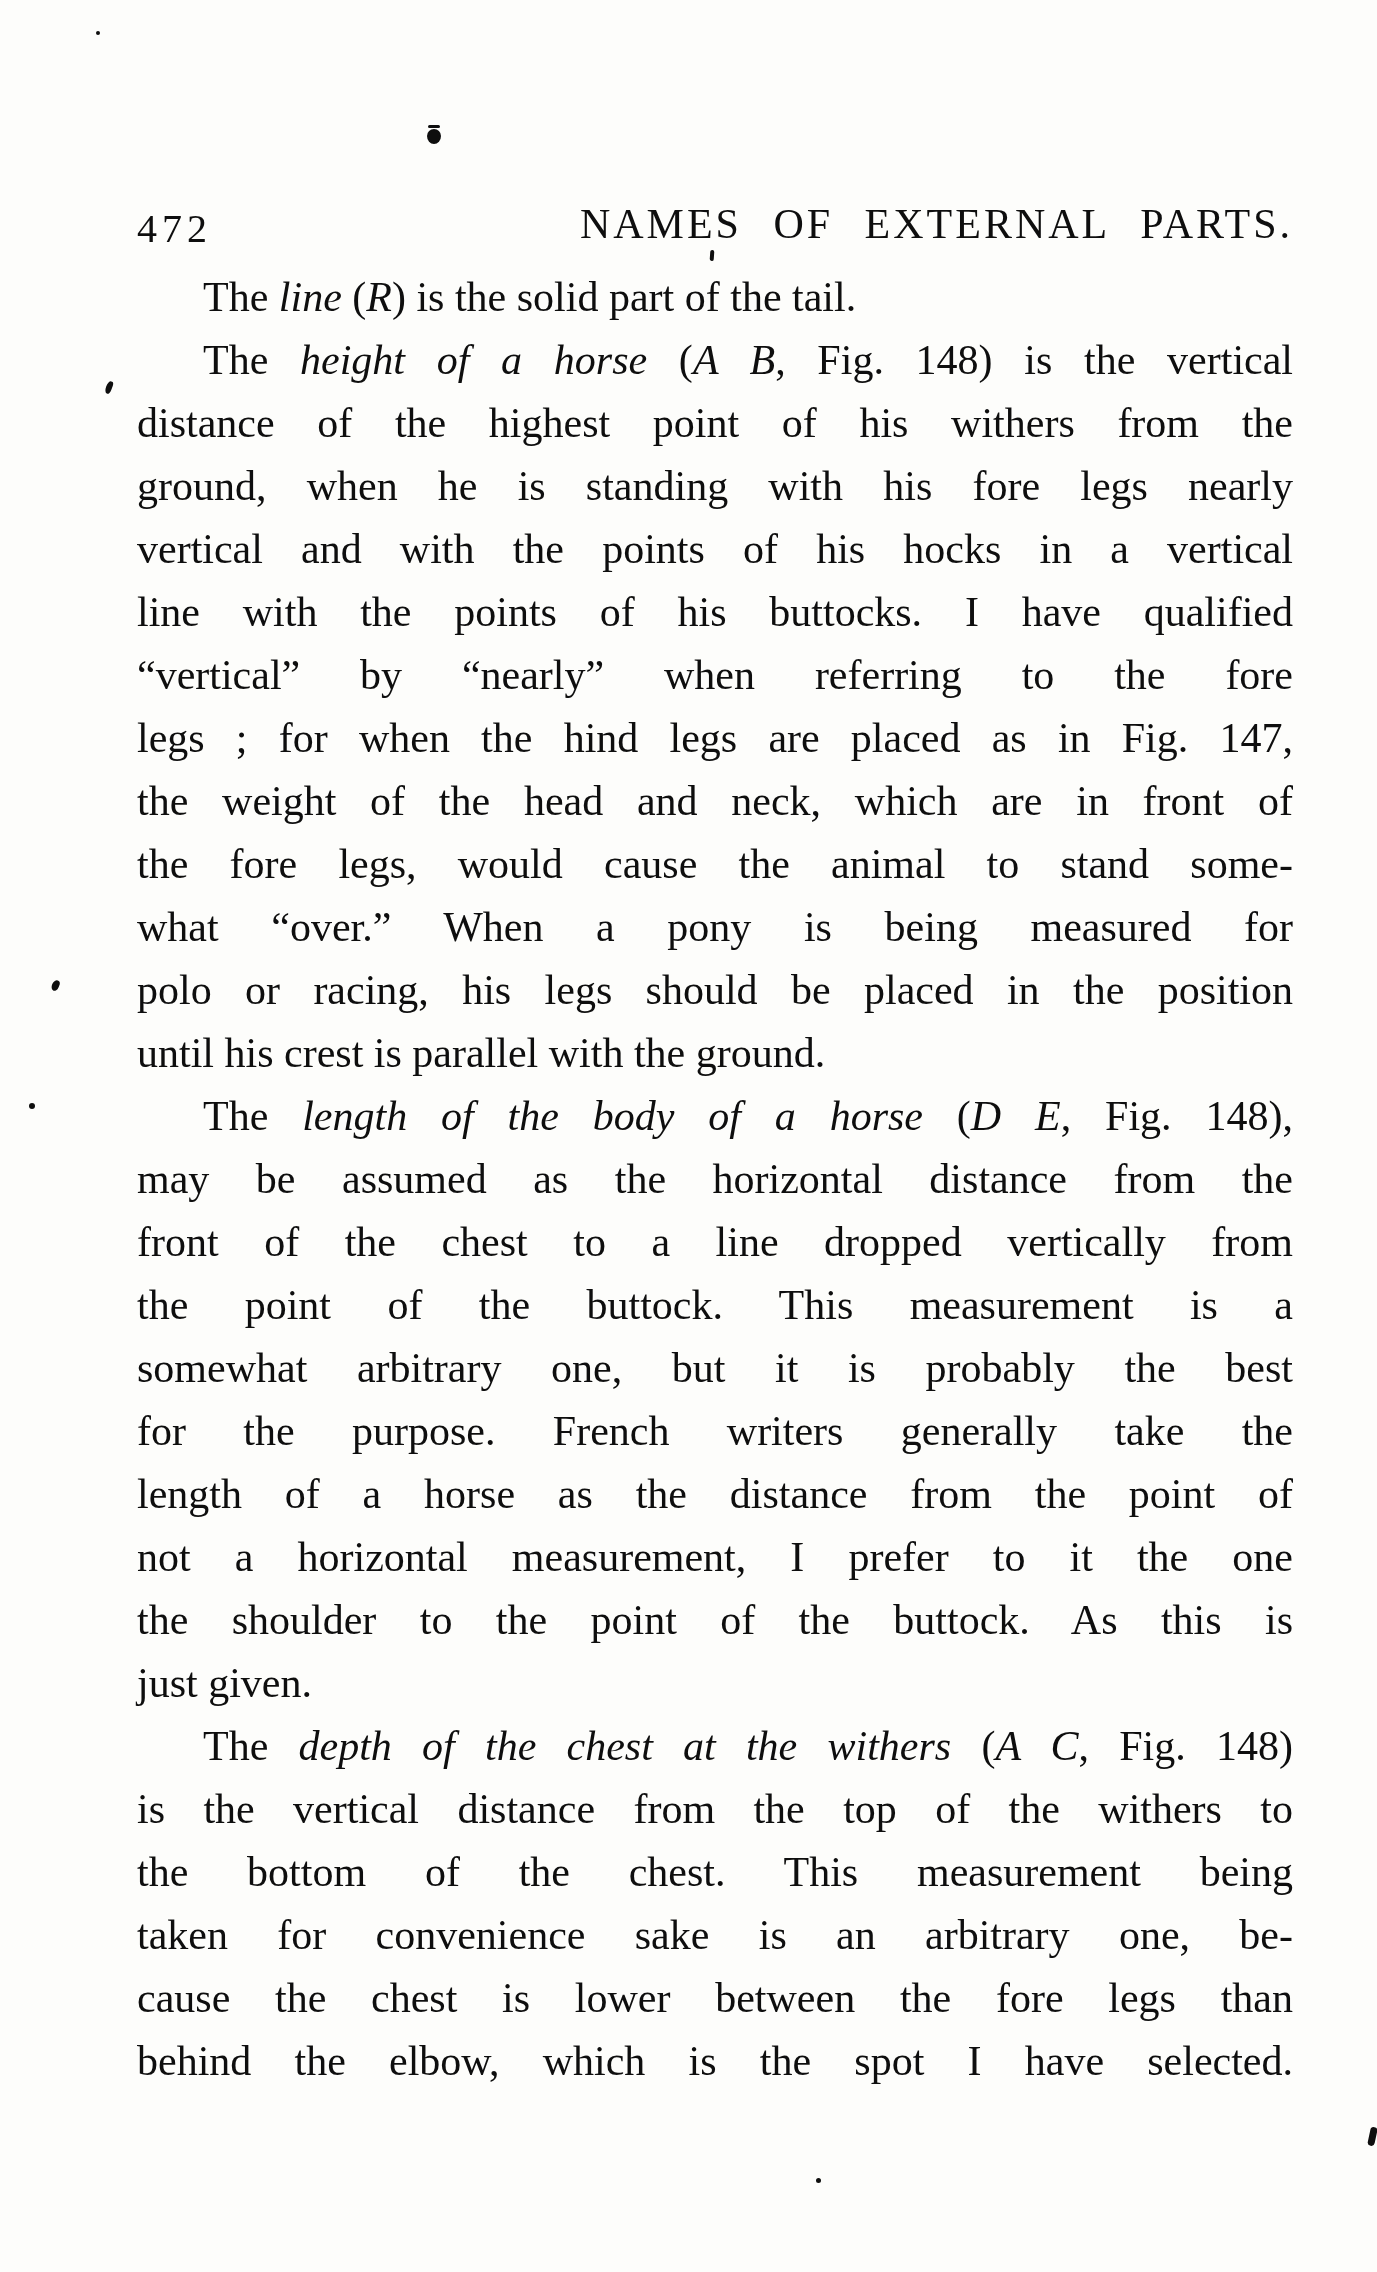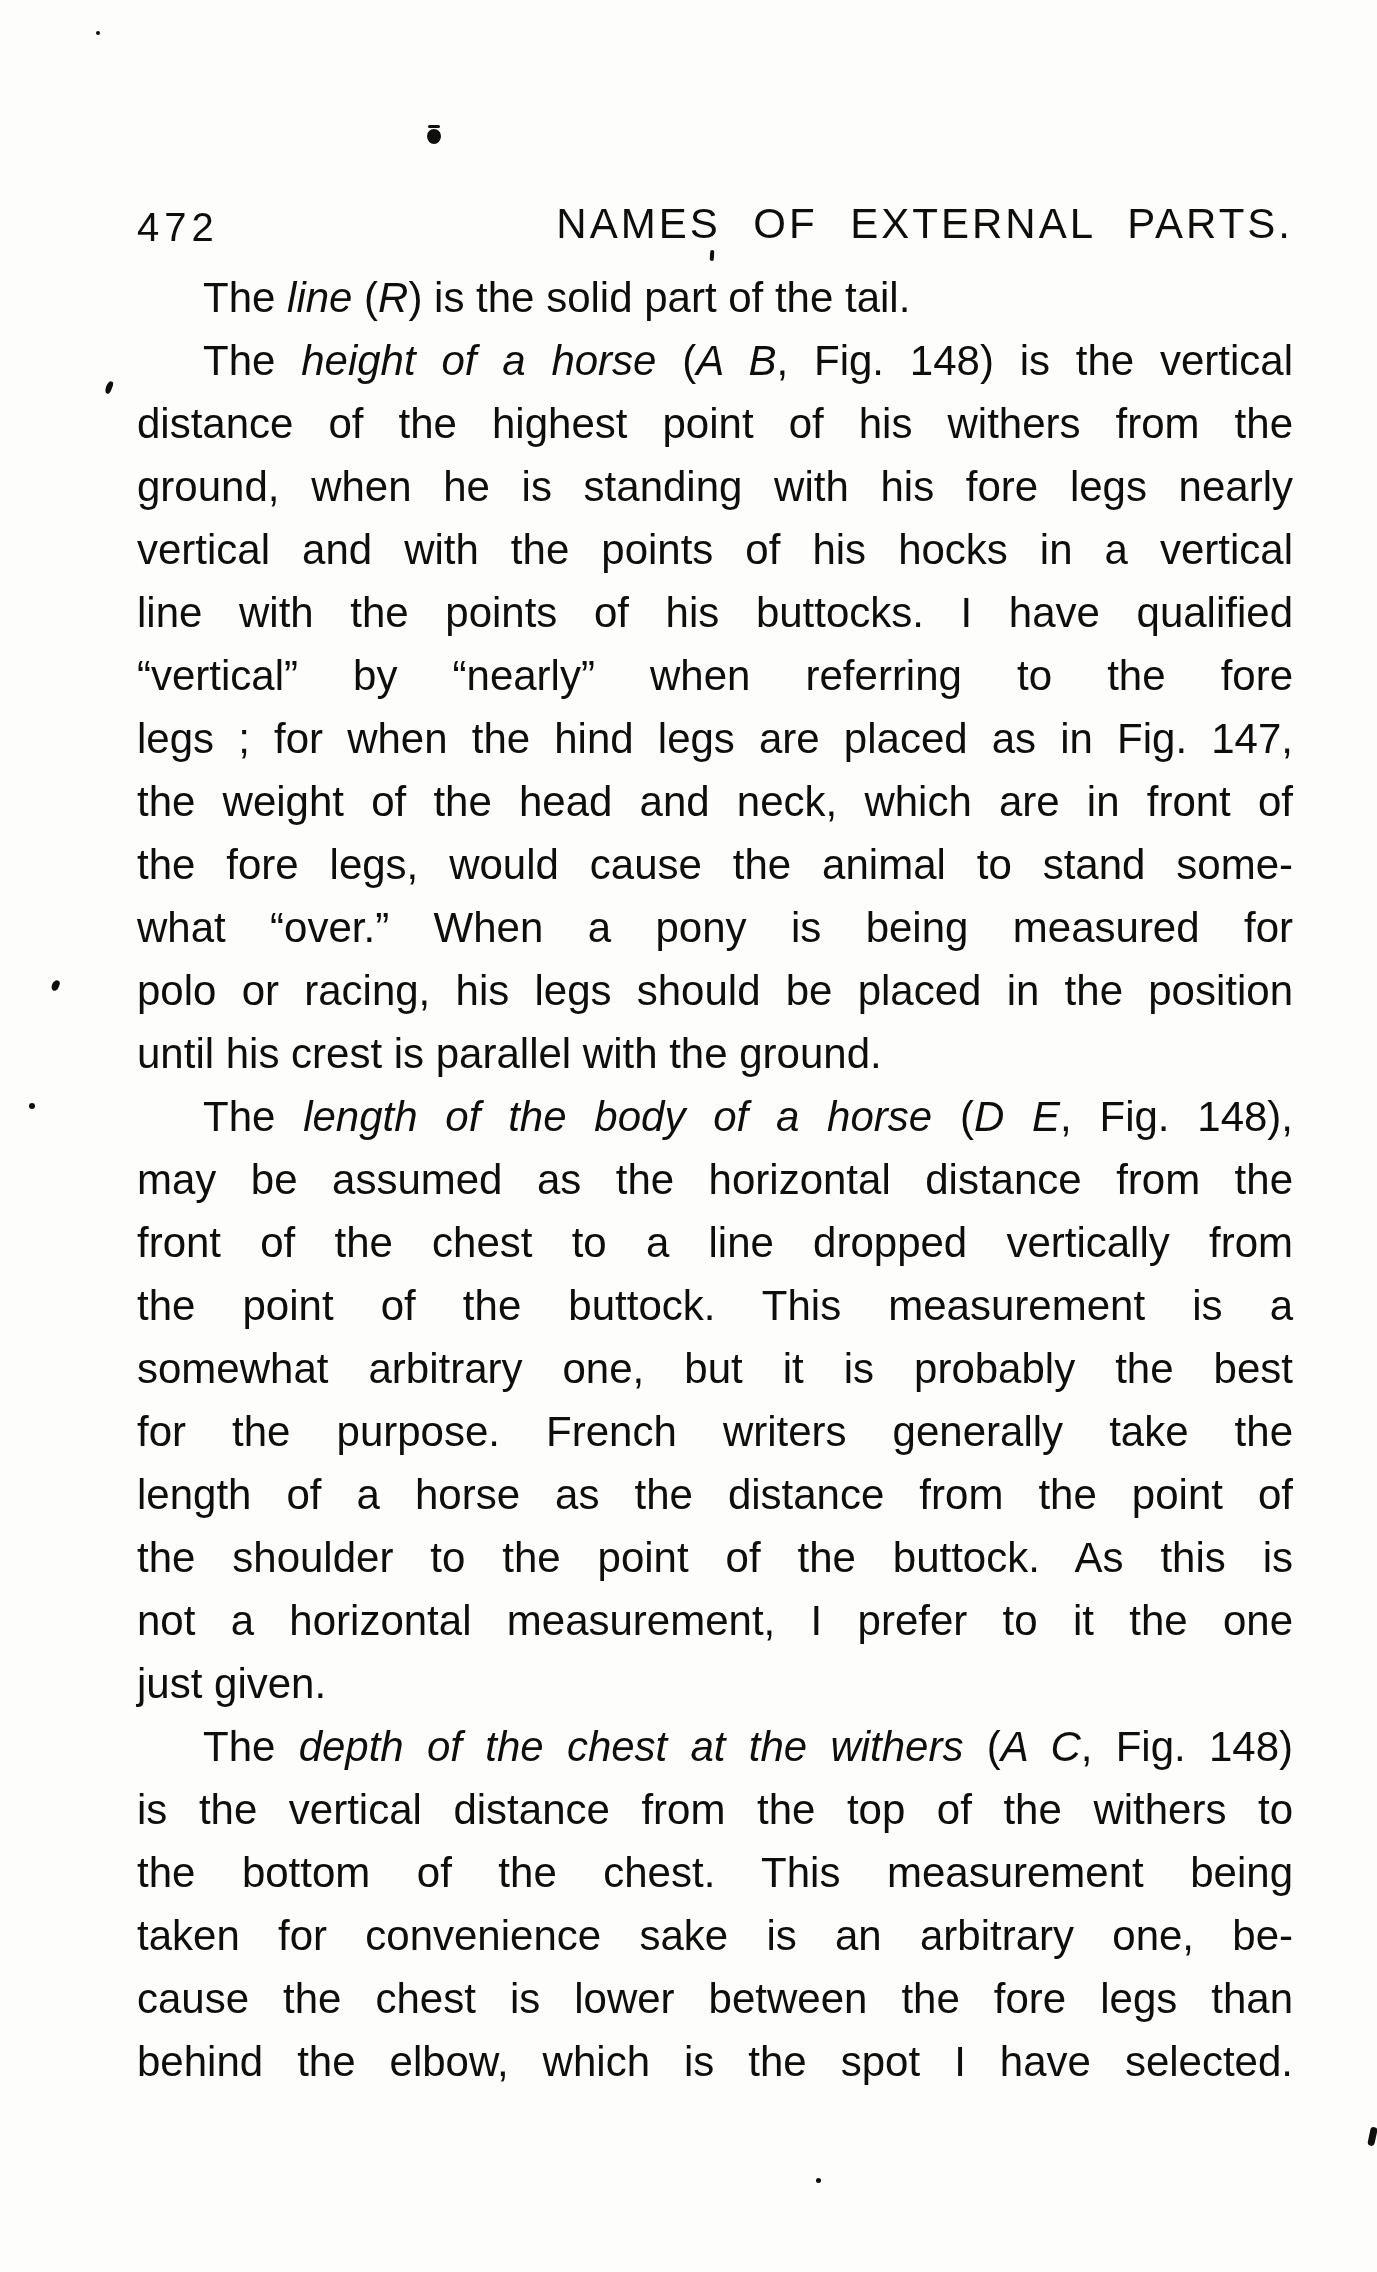--- a/index.html
+++ b/index.html
@@ -6,21 +6,21 @@
     margin: 0;
     padding: 0;
     background: #ffffff;
   }
   .page {
     position: relative;
     width: 1377px;
     height: 2272px;
     background: var(--paper, #fdfdfb);
     color: var(--ink, #0e0e0e);
-    font-family: Liberation Sans, sans-serif;
+    font-family: Liberation Serif, serif;
     overflow: hidden;
   }
   
   .hdr {
     position: absolute;
     left: 137px;
     top: 200px;
     width: 1156px;
     height: 52px;
   }
@@ -112,22 +112,22 @@
     <div class="ln j">polo or racing, his legs should be placed in the position</div>
     <div class="ln">until his crest is parallel with the ground.</div>
 
     <div class="ln ind j"><span>The </span><span class="it">length of the body of a horse</span><span> (</span><span class="it">D E</span><span>, Fig. 148),</span></div>
     <div class="ln j">may be assumed as the horizontal distance from the</div>
     <div class="ln j">front of the chest to a line dropped vertically from</div>
     <div class="ln j">the point of the buttock. This measurement is a</div>
     <div class="ln j">somewhat arbitrary one, but it is probably the best</div>
     <div class="ln j">for the purpose. French writers generally take the</div>
     <div class="ln j">length of a horse as the distance from the point of</div>
+    <div class="ln j">not a horizontal measurement, I prefer to it the one</div>
     <div class="ln j">the shoulder to the point of the buttock. As this is</div>
-    <div class="ln j">not a horizontal measurement, I prefer to it the one</div>
     <div class="ln">just given.</div>
 
     <div class="ln ind j"><span>The </span><span class="it">depth of the chest at the withers</span><span> (</span><span class="it">A C</span><span>, Fig. 148)</span></div>
     <div class="ln j">is the vertical distance from the top of the withers to</div>
     <div class="ln j">the bottom of the chest. This measurement being</div>
     <div class="ln j">taken for convenience sake is an arbitrary one, be-</div>
     <div class="ln j">cause the chest is lower between the fore legs than</div>
     <div class="ln j">behind the elbow, which is the spot I have selected.</div>
 
   </div>

